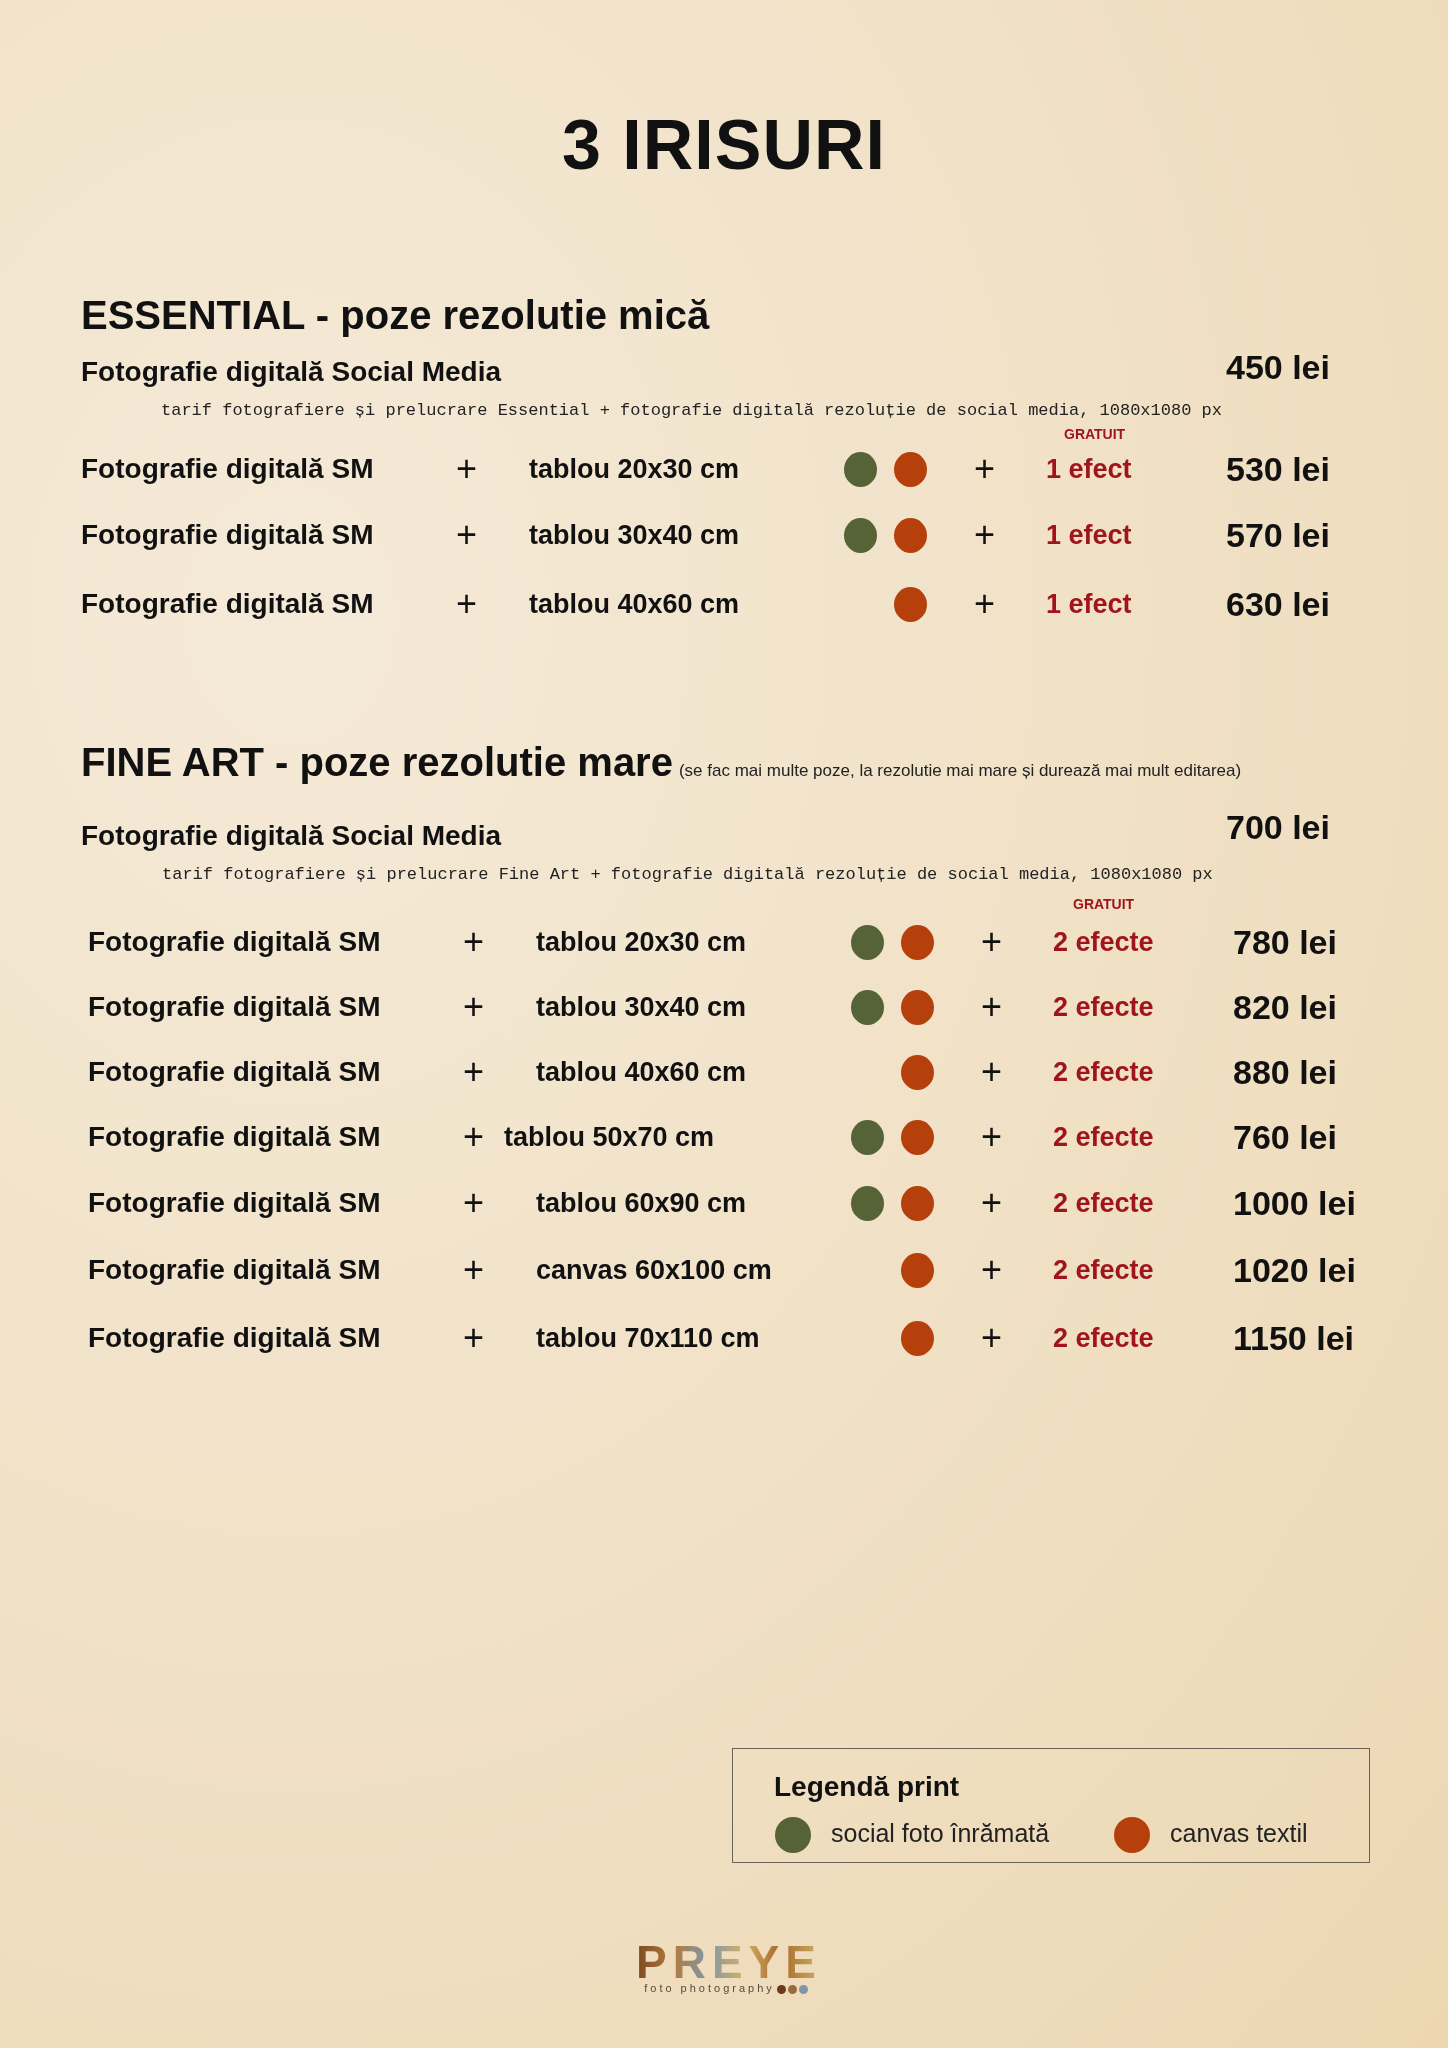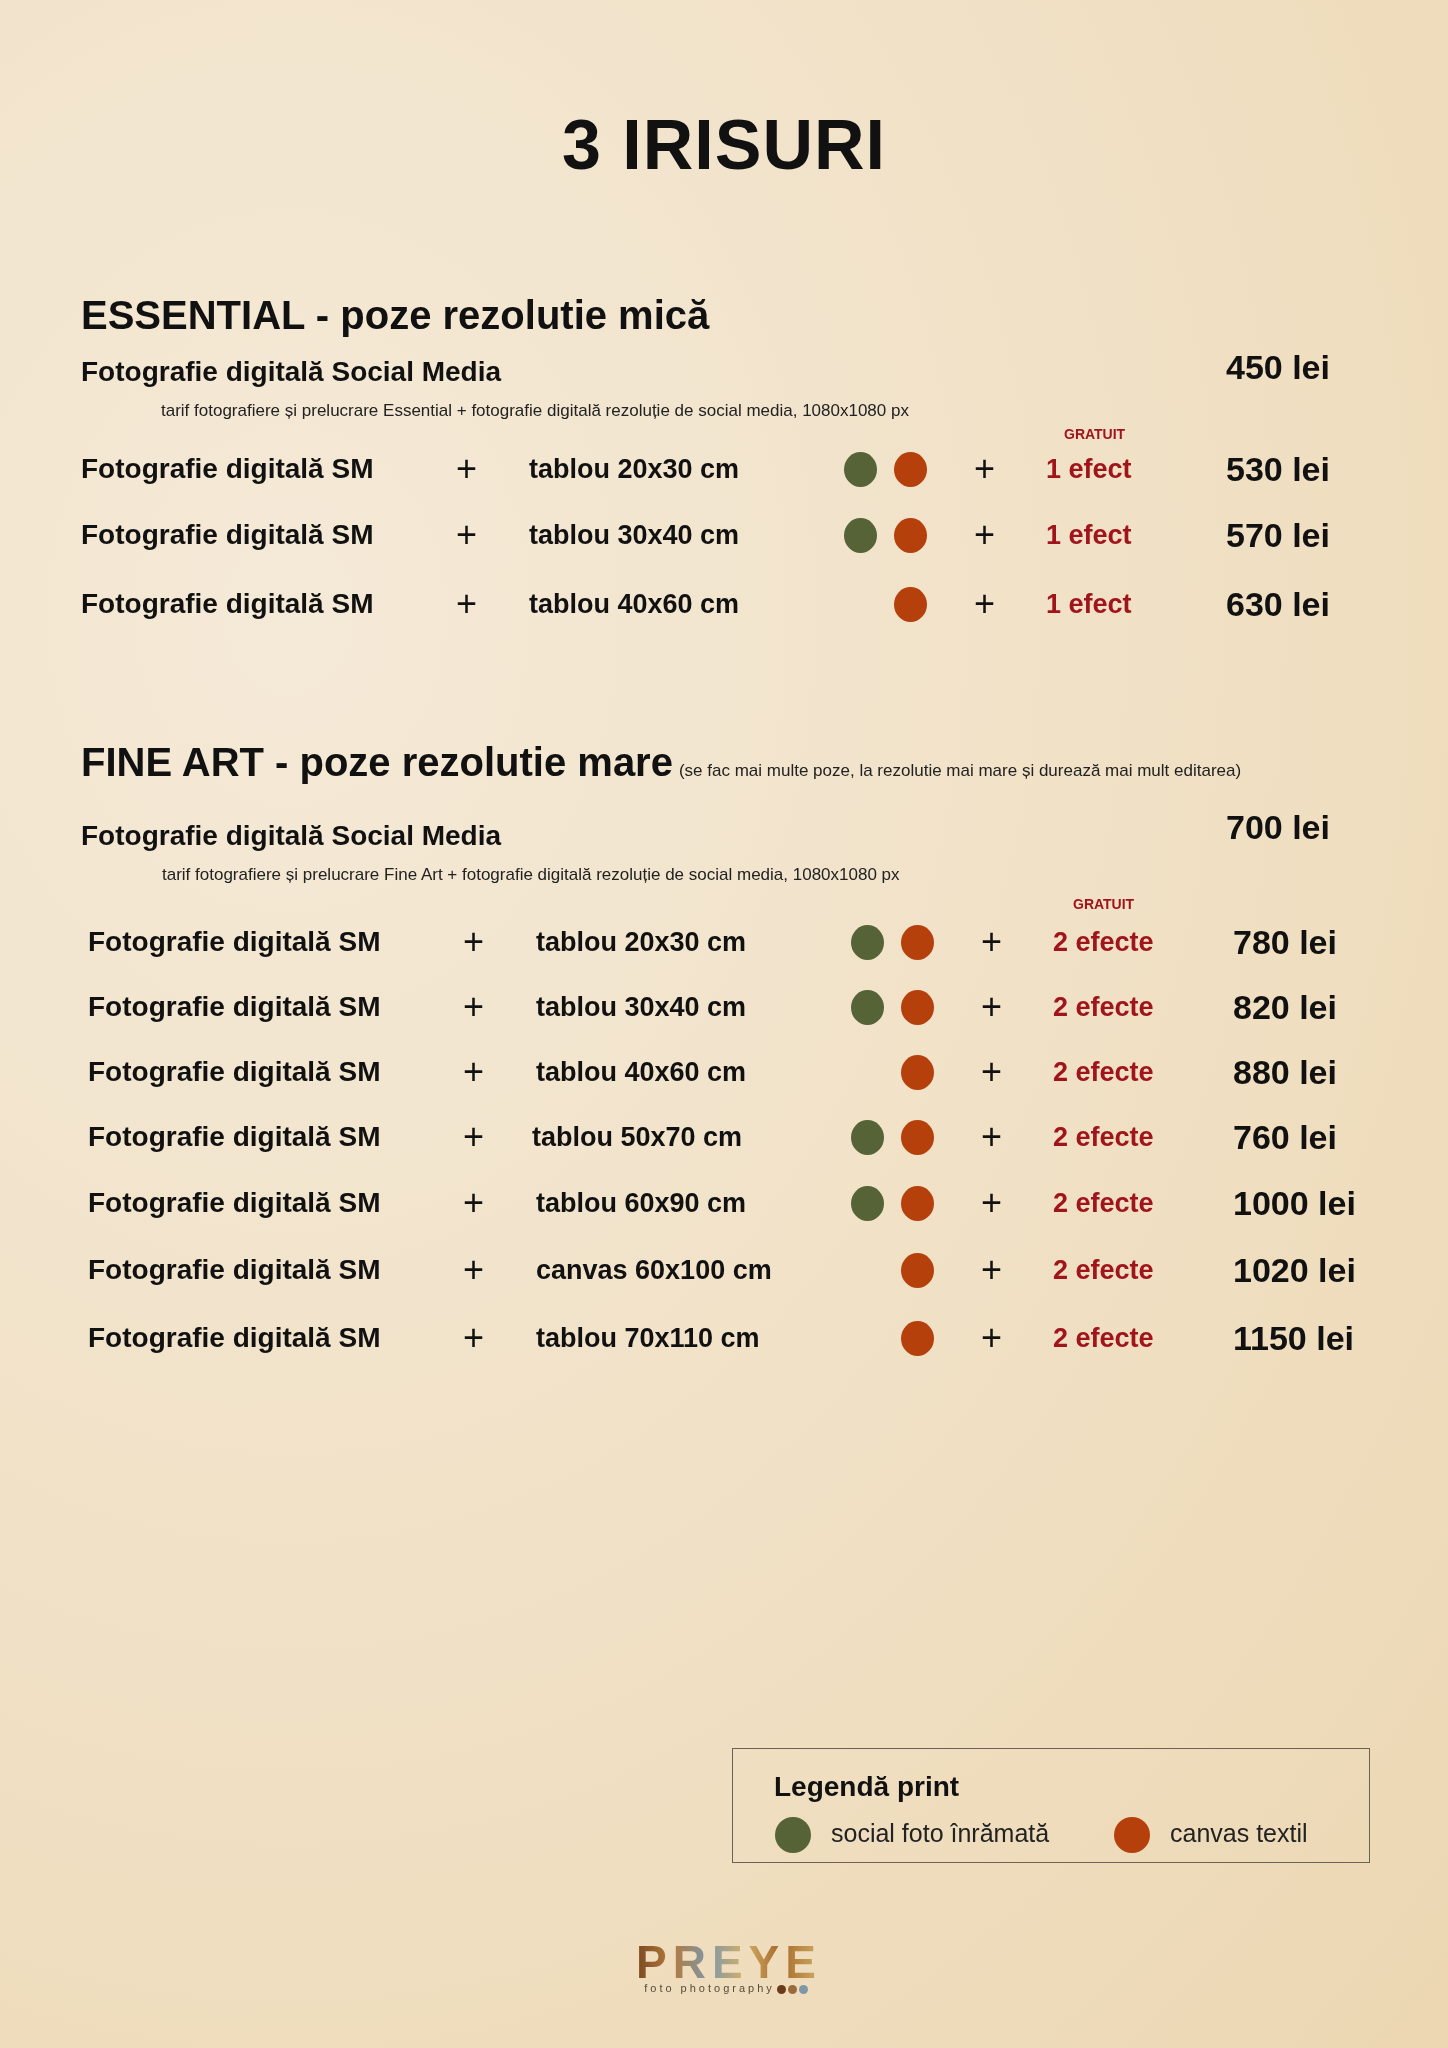--- a/index.html
+++ b/index.html
@@ -9,21 +9,21 @@
     background: radial-gradient(ellipse at 20% 30%, #f5ead8 0%, #f1e2c8 45%, #ecd7b2 100%);
   }
   .title {
     position:absolute; top:105px; left:0; width:1448px; text-align:center;
     font-size:70px; font-weight:bold; letter-spacing:1px;
   }
   .sec-title { position:absolute; left:81px; font-size:40px; font-weight:bold; white-space:nowrap; }
   .sec-note { font-size:17px; font-weight:normal; color:#222; margin-left:6px; }
   .main-line { position:absolute; font-size:28px; font-weight:bold; white-space:nowrap; }
   .main-price { position:absolute; font-size:34px; font-weight:bold; white-space:nowrap; }
-  .desc { position:absolute; font-size:17px; color:#222; white-space:nowrap; }
+  .desc { position:absolute; font-size:17px; color:#222; white-space:nowrap;font-family:Liberation Mono, monospace; }
   .gratuit { position:absolute; font-size:14px; font-weight:bold; color:#a0141c; }
   .row { position:absolute; left:0; width:1448px; height:50px; }
   .row > * { position:absolute; top:0; line-height:50px; white-space:nowrap; }
   .r-name { font-size:28px; font-weight:bold; }
   .r-plus { font-size:36px; font-weight:normal; }
   .r-size { font-size:27px; font-weight:bold; }
   .r-effect { font-size:27px; font-weight:bold; color:#a0141c; }
   .r-price { font-size:34px; font-weight:bold; }
   .dot { width:33px; height:35px; border-radius:50%; top:8px !important; }
   .dot.green { background:#556337; }
@@ -124,21 +124,21 @@
       <span class="r-size" style="left:536px">tablou 40x60 cm</span>
 
       <span class="dot orange" style="left:901px"></span>
       <span class="r-plus" style="left:981px">+</span>
       <span class="r-effect" style="left:1053px">2 efecte</span>
       <span class="r-price" style="left:1233px">880 lei</span>
     </div>
     <div class="row" style="top: 1112px;">
       <span class="r-name" style="left:88px">Fotografie digitală SM</span>
       <span class="r-plus" style="left:463px">+</span>
-      <span class="r-size" style="left:532px">tablou 50x70 cm</span>
+      <span class="r-size" style="left:504px">tablou 50x70 cm</span>
       <span class="dot green" style="left:851px"></span>
       <span class="dot orange" style="left:901px"></span>
       <span class="r-plus" style="left:981px">+</span>
       <span class="r-effect" style="left:1053px">2 efecte</span>
       <span class="r-price" style="left:1233px">760 lei</span>
     </div>
     <div class="row" style="top: 1178px;">
       <span class="r-name" style="left:88px">Fotografie digitală SM</span>
       <span class="r-plus" style="left:463px">+</span>
       <span class="r-size" style="left:536px">tablou 60x90 cm</span>

